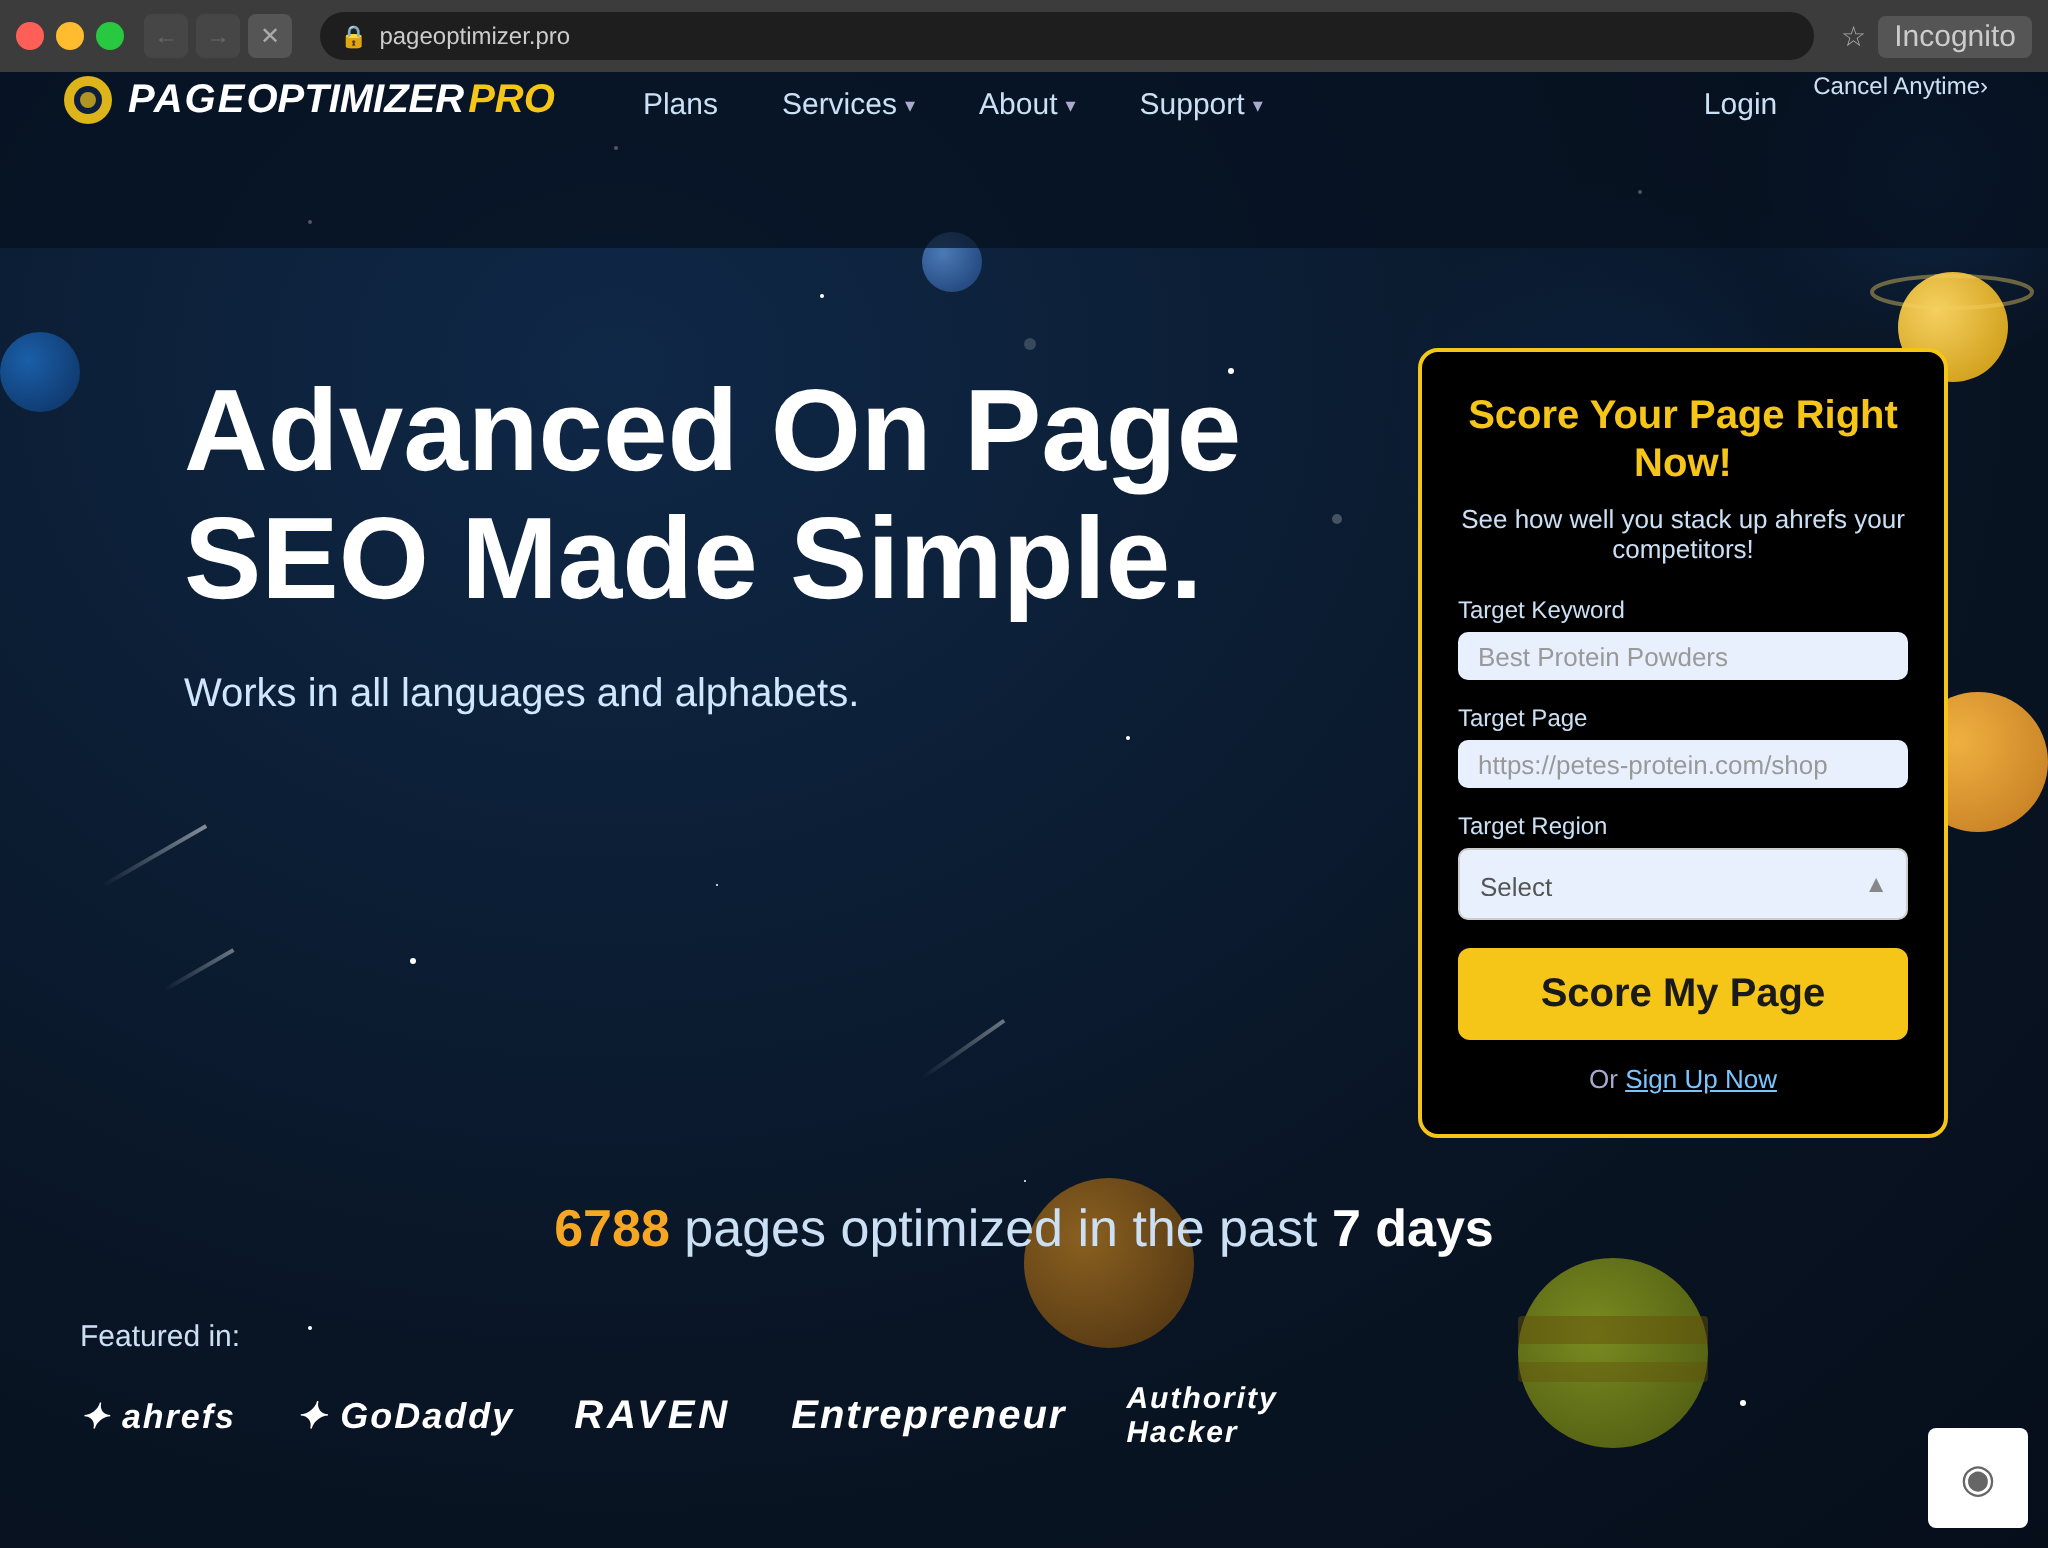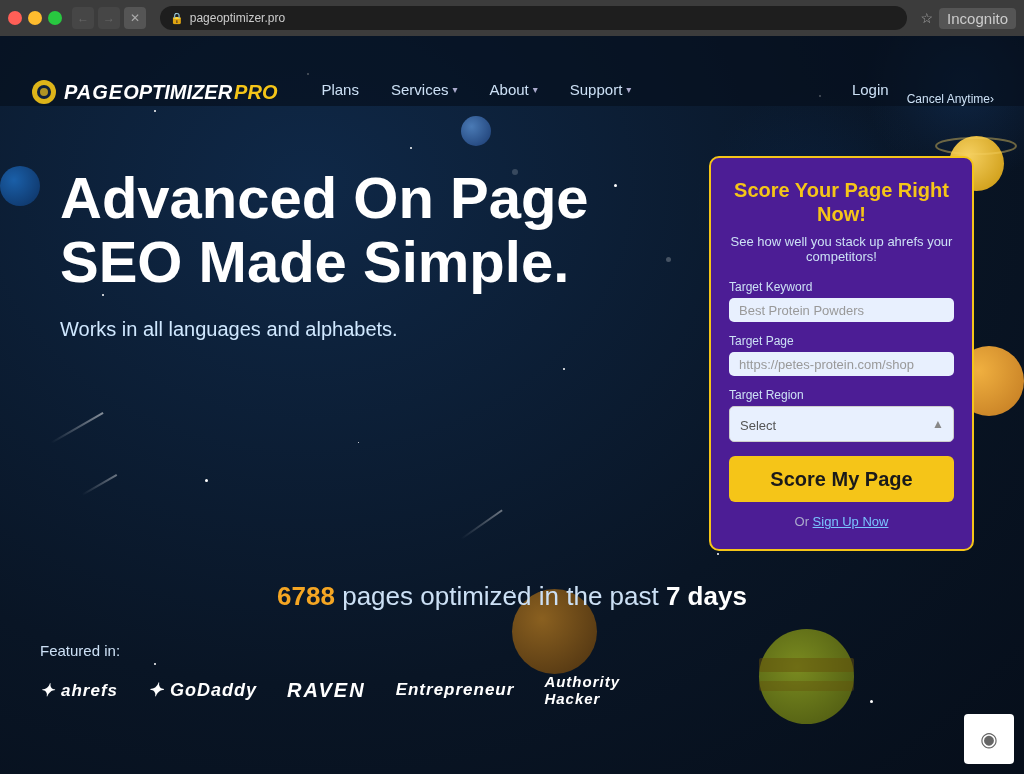--- a/index.html
+++ b/index.html
@@ -50,22 +50,22 @@
       position: absolute; inset: 0;
       background: radial-gradient(ellipse at 30% 20%, #0f2847 0%, #091525 60%, #060e1a 100%);
     }
     .star {
       position: absolute; background: white; border-radius: 50%;
     }
 
     
     .navbar {
       position: relative; z-index: 10;
-      width: 100%; height: 70px;
-      display: flex; align-items: flex-end; padding: 0 30px;
+      width: 100%; height: 88px;
+      display: flex; align-items: flex-start; padding: 0 30px;
       background: rgba(6, 15, 30, 0.7);
     }
     .logo {
       display: flex; align-items: center; margin-right: 30px; text-decoration: none;
     }
     .logo-page { color: white; font-size: 20px; font-weight: 700; font-style: italic; letter-spacing: 1px; }
     .logo-optimizer { color: white; font-size: 20px; font-weight: 700; font-style: italic; }
     .logo-pro { color: #f5c518; font-size: 20px; font-weight: 900; font-style: italic; margin-left: 2px; }
     .nav-links { display: flex; align-items: center; gap: 4px; flex: 1; }
     .nav-link {
@@ -76,36 +76,36 @@
     .nav-login {
       color: #cce0f5; font-size: 15px; padding: 8px 14px; cursor: pointer; margin-left: 10px;
     }
     .nav-cancel {
       color: #cce0f5; font-size: 12px; cursor: pointer; margin-left: 4px;
     }
 
     
     .main-content {
       position: relative; z-index: 5; padding: 50px 50px 0 60px;
-      display: flex; gap: 36px;
+      display: flex; gap: 36px; margin-left: 32px;
     }
 
     
     .hero-text { flex: 1; padding-top: 10px; }
     .hero-heading {
       font-size: 58px; font-weight: 900; color: white; line-height: 1.1; margin-bottom: 24px;
     }
     .hero-sub {
       font-size: 20px; color: #d0e8ff; font-weight: 400;
     }
 
     
     .score-card {
       width: 265px; min-width: 265px;
-      background: #4c1d95;
+      background: #000000;
       border: 2px solid #f5c518;
       border-radius: 10px;
       padding: 20px 18px;
       position: relative; z-index: 10;
     }
     .card-title {
       color: #f5c518; font-size: 20px; font-weight: 800; text-align: center; margin-bottom: 8px; line-height: 1.2;
     }
     .card-subtitle {
       color: #cce0f5; font-size: 13px; text-align: center; margin-bottom: 16px;
@@ -158,21 +158,21 @@
     }
     .brand-logos {
       display: flex; align-items: center; gap: 30px; flex-wrap: wrap;
     }
     .brand-logo {
       color: white; font-size: 18px; font-weight: 700; font-style: italic; letter-spacing: 1px;
     }
     .brand-ahrefs { font-size: 17px; }
     .brand-godaddy { font-style: italic; }
     .brand-raven { font-size: 20px; letter-spacing: 2px; }
-    .brand-entrepreneur { font-style: italic; font-size: 17px; }
+    .brand-entrepreneur { font-style: italic; font-size: 20px; }
     .brand-sej { font-size: 22px; font-weight: 900; }
     .brand-ah { font-size: 15px; }
 
     
     .privacy-badge {
       position: absolute; bottom: 10px; right: 10px; z-index: 20;
       width: 50px; height: 50px; background: white; border-radius: 4px;
       display: flex; align-items: center; justify-content: center;
       font-size: 10px; color: #666; text-align: center;
     }

